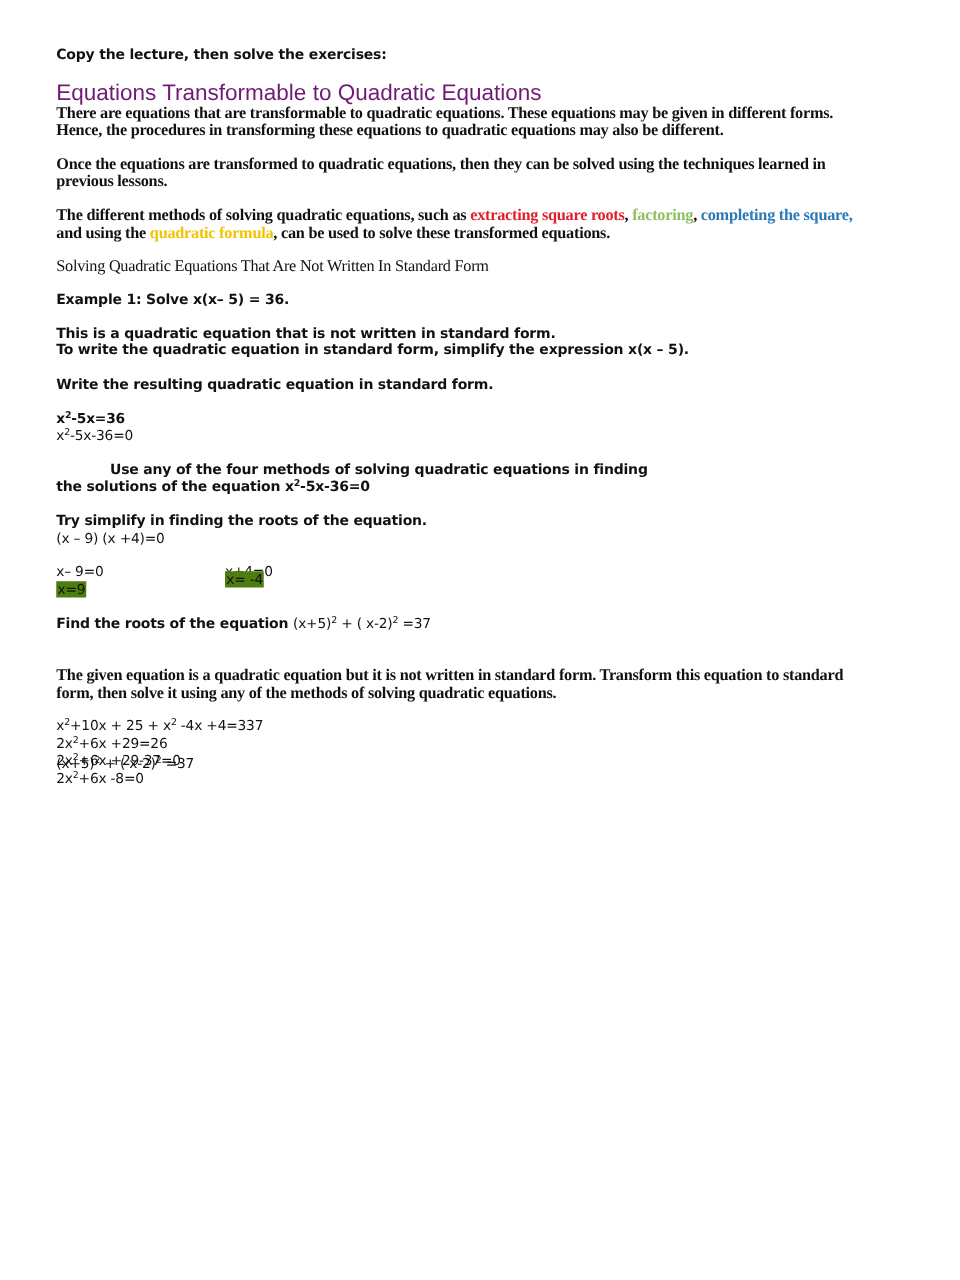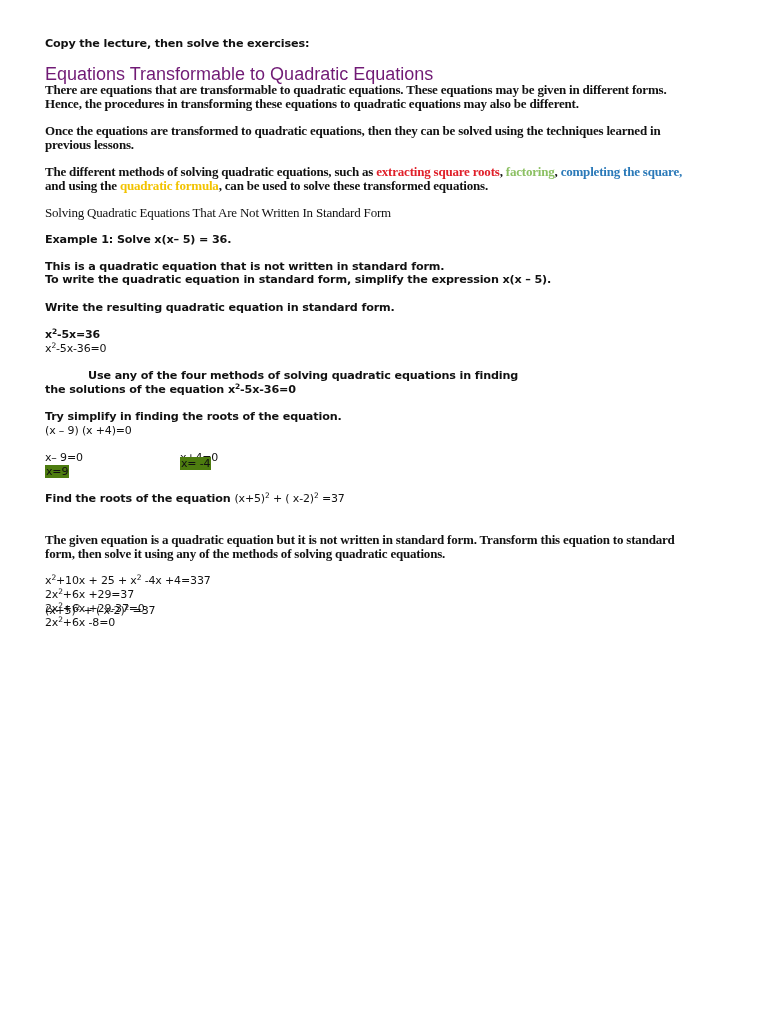--- a/index.html
+++ b/index.html
@@ -122,21 +122,21 @@
   <div class="line cal bold" style="top:533px;">The given equation is a quadratic equation but it is not written in standard form. Transform this equation to standard</div>
   <div class="line cal bold" style="top:547px;">form, then solve it using any of the methods of solving quadratic equations.</div>
 
   <div class="line eq" style="top:560px;margin-top:44px;">
     <span>(x+5)</span><sup>2</sup><span> + ( x-2)</span><sup>2</sup><span>  =37</span>
   </div>
   <div class="line eq" style="top:574px;">
     <span>x</span><sup>2</sup><span>+10x + 25 + x</span><sup>2</sup><span> -4x +4=337</span>
   </div>
   <div class="line eq" style="top:588px;">
-    <span>2x</span><sup>2</sup><span>+6x +29=37</span>
+    <span>2x</span><sup>2</sup><span>+6x +29=26</span>
   </div>
   <div class="line eq" style="top:602px;">
     <span>2x</span><sup>2</sup><span>+6x +29-37=0</span>
   </div>
   <div class="line eq" style="top:616px;">
     <span>2x</span><sup>2</sup><span>+6x -8=0</span>
   </div>
 
 </div>
 

